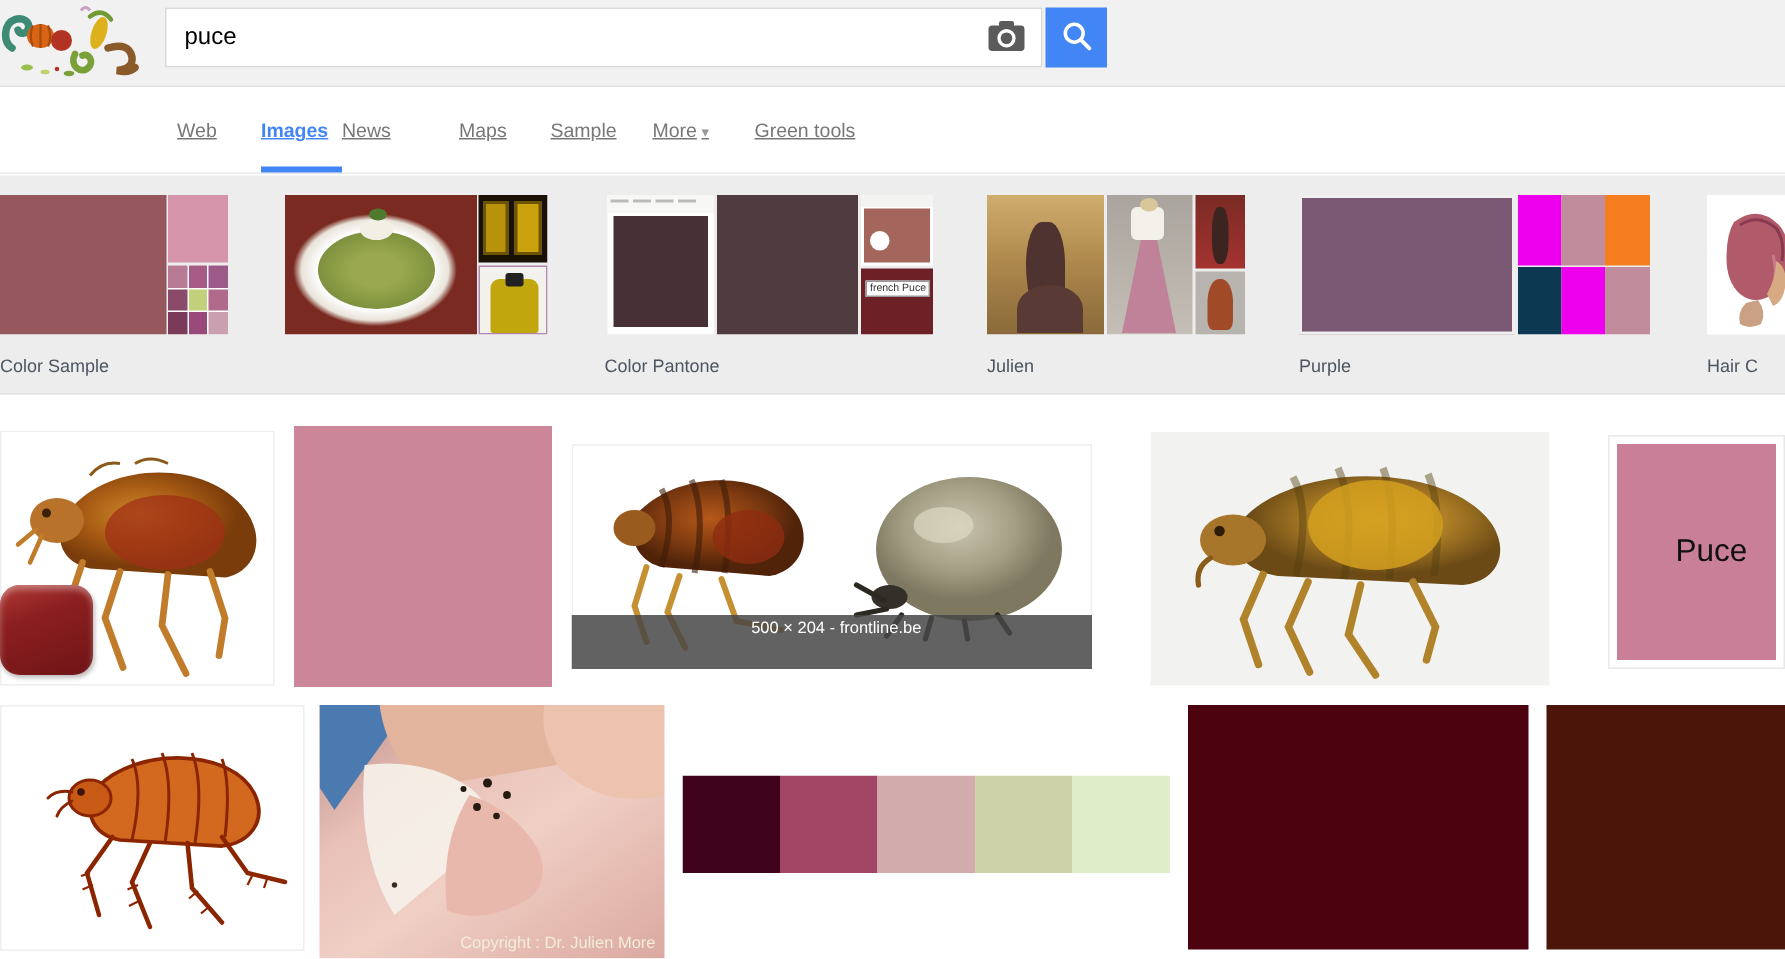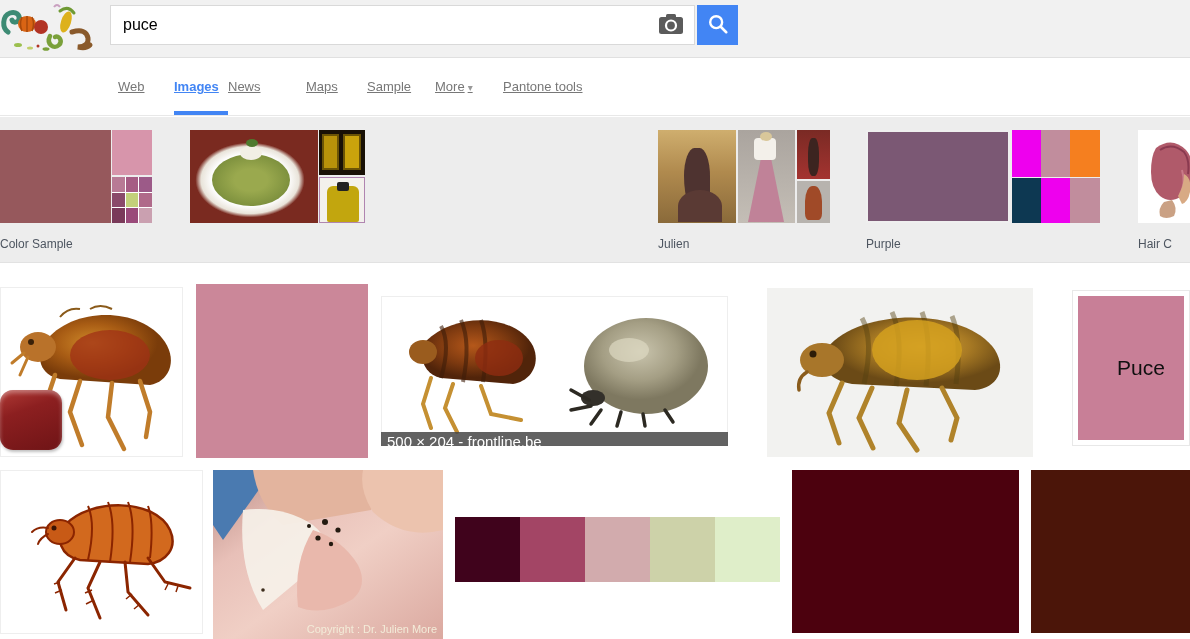--- a/index.html
+++ b/index.html
@@ -50,23 +50,23 @@
   
   .pt-card { background:#fff; }
   .pt-lines { height:12px; background:#f7f7f5; display:flex; gap:3px; padding:3px 2px 0 2px; }
   .pt-lines i { display:block; width:12px; height:2px; background:#bbb; }
   .fp-box { position:absolute; left:3px; top:8px; background:#fff; border:1px solid #999;
             font-size:7px; color:#333; padding:1px 2px; white-space:nowrap; }
 
   
   .tile { position:absolute; overflow:hidden; cursor:pointer; }
   .photo-bg { background:#fff; }
-  .caption-bar { position:absolute; left:0; right:0; bottom:0; height:14px;
-                 background:rgba(70,70,70,0.85); color:#fff; font-size:15px;
-                 line-height:19px; padding-left:6px; }
+  .caption-bar { position:absolute; left:0; right:0; bottom:0; height:36px;
+                 background:rgba(70,70,70,0.85); color:#fff; font-size:11px;
+                 line-height:19px; padding-left:6px;text-align:center; }
   .copyright { position:absolute; right:6px; bottom:4px; color:#f3ecd9; font-size:11px; }
   .red-chip { position:absolute; left:0; top:103px; width:62px; height:60px; border-radius:13px;
               background:linear-gradient(160deg,#b03a35 0%, #8c1f20 35%, #6f1416 100%);
               box-shadow:inset 0 3px 4px rgba(255,255,255,.35), 1px 2px 3px rgba(0,0,0,.25); }
   .puce-card { background:#fff; padding:6px; box-shadow:0 0 0 1px #e8e8e8 inset; }
   .puce-inner { width:100%; height:100%; display:flex; align-items:center; justify-content:center; }
   .puce-text { font-size:21px; color:#101010; transform:translateX(10px); }
   .palette { display:flex; width:325px; height:65px; }
   .palette div { width:65px; height:65px; }
 </style>
@@ -116,21 +116,21 @@
 
   <nav class="nav">
     <span class="tab" style="left:118px">Web</span>
     <span class="tab active" style="left:174px">Images</span>
     <span class="tab" style="left:228px">News</span>
     <span class="tab" style="left:306px">Maps</span>
     <span class="tab" style="left:367px">Sample</span>
     <span class="tab" style="left:435px">
       <span>More</span><span class="arrow">▾</span>
     </span>
-    <span class="tab" style="left:503px">Pantone tools</span>
+    <span class="tab" style="left:503px">Green tools</span>
     <span class="tab-underline"></span>
 
     <button class="profile-btn">
       <svg width="18" height="18" viewBox="0 0 24 24">
         <circle cx="12" cy="8" r="4" fill="#333"></circle>
         <path d="M4,21 c0,-5 4,-7.5 8,-7.5 s8,2.5 8,7.5 z" fill="#333"></path>
       </svg>
     </button>
     <button class="globe-btn">
       <svg width="20" height="20" viewBox="0 0 24 24">
@@ -172,20 +172,43 @@
           <div class="abs" style="left:3px;top:4px;width:17px;height:36px;background:#b8920a;border:2px solid #6b5406"></div>
           <div class="abs" style="left:24px;top:4px;width:18px;height:36px;background:#caa30c;border:2px solid #6b5406"></div>
         </div>
         <div class="abs" style="left:129px;top:47px;width:46px;height:46px;background:#f3f1ec;border:1px solid #b085b0">
           <div class="abs" style="left:7px;top:8px;width:32px;height:36px;border-radius:6px 6px 2px 2px;background:#c2a60e"></div>
           <div class="abs" style="left:17px;top:4px;width:12px;height:9px;background:#222;border-radius:2px"></div>
         </div>
       </div>
     </div>
 
+    <div class="chip" style="left:403px">
+      <div class="chip-img" style="width:219px">
+        <div class="abs pt-card" style="left:2px;top:0;width:71px;height:93px">
+          <div class="pt-lines">
+              <i></i>
+              <i></i>
+              <i></i>
+              <i></i>
+            </div>
+          <div style="margin: 2px 4px; height: 74px; background-color: rgb(71, 49, 54);"></div>
+        </div>
+        <div class="abs" style="left: 75px; top: 0px; width: 94px; height: 93px; background-color: rgb(80, 59, 64);"></div>
+        <div class="abs" style="left:171px;top:0;width:48px;height:47px;background:#fff">
+          <div class="abs" style="left:0;top:0;width:48px;height:8px;background:#f4f4f2"></div>
+          <div class="abs" style="left: 2px; top: 9px; width: 44px; height: 36px; background-color: rgb(164, 102, 92);"></div>
+          <div class="abs" style="left:6px;top:24px;width:13px;height:13px;border-radius:50%;background:#fff"></div>
+        </div>
+        <div class="abs" style="left: 171px; top: 49px; width: 48px; height: 44px; background-color: rgb(109, 32, 38);">
+          <span class="fp-box">french Puce</span>
+        </div>
+      </div>
+      <div class="chip-label">Color Pantone</div>
+    </div>
 
     <div class="chip" style="left:658px">
       <div class="chip-img" style="width:172px">
         <div class="abs" style="left:0;top:0;width:78px;height:93px;background:linear-gradient(180deg,#cfae6e 0%,#b08a4e 45%,#8a6a3a 100%)">
           <div class="abs" style="left:26px;top:18px;width:26px;height:70px;border-radius:40% 40% 10% 60%;background:#4e3330"></div>
           <div class="abs" style="left:20px;top:60px;width:44px;height:32px;border-radius:50% 50% 0 0;background:#5a3a34"></div>
         </div>
         <div class="abs" style="left:80px;top:0;width:57px;height:93px;background:linear-gradient(180deg,#aaa49e,#c4beb6)">
           <div class="abs" style="left:16px;top:8px;width:22px;height:22px;background:#f3f0ea;border-radius:4px"></div>
           <div class="abs" style="left:22px;top:2px;width:12px;height:9px;border-radius:50%;background:#d9c79a"></div>

